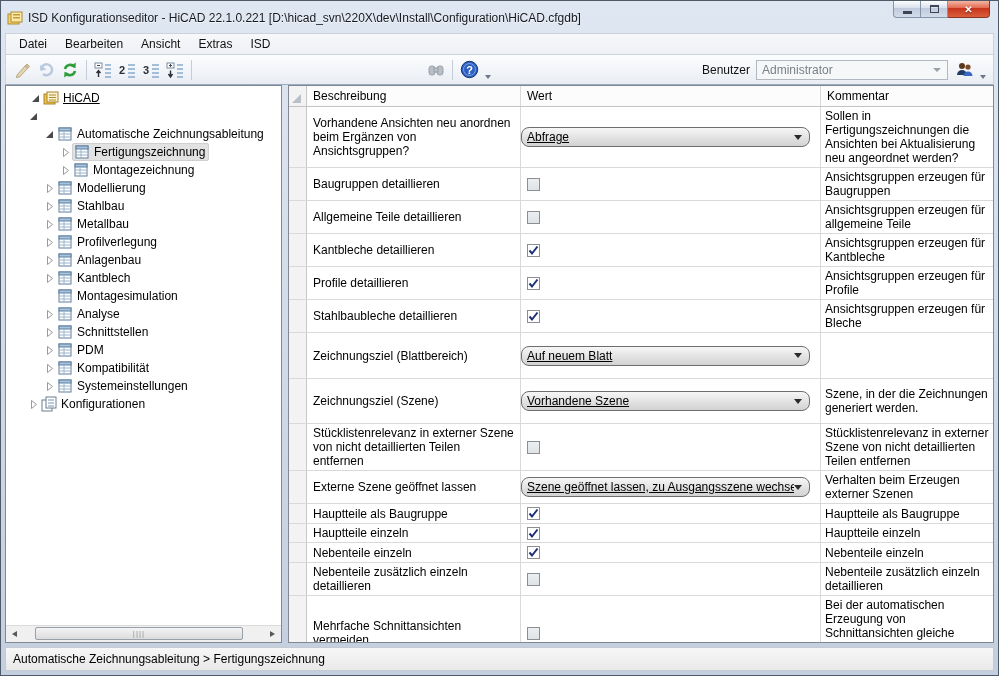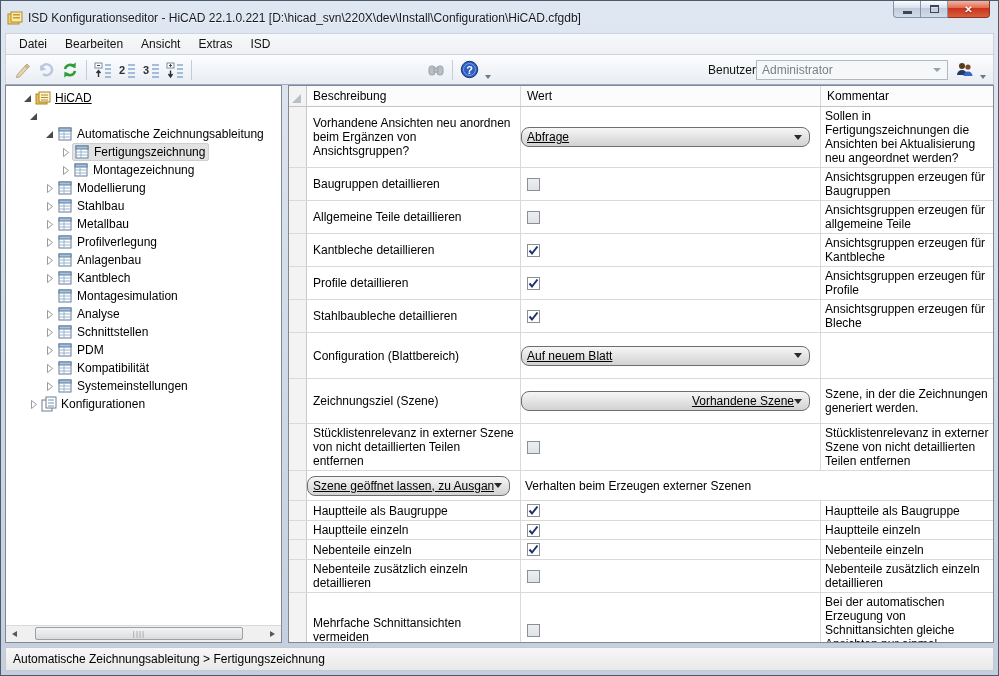--- a/index.html
+++ b/index.html
@@ -31,21 +31,21 @@
   .menu-item { padding:0 9px; height:19px; line-height:19px; color:#111; cursor:default; }
 
   .toolbar { height:31px; background:linear-gradient(#fcfdfe,#e9edf3); border:1px solid #cdd3dc; border-bottom:1px solid #9aabc6;
              display:flex; align-items:center; padding:0 4px; }
   .tb-btn { width:24px; height:24px; display:flex; align-items:center; justify-content:center; border-radius:2px; }
   .tb-sep { width:1px; height:20px; background:#c4ccd8; margin:0 4px; }
   .tb-spacer { width:228px; }
   .tb-overflow { width:13px; height:24px; display:flex; align-items:flex-end; justify-content:center; padding-bottom:3px; }
   .tb-overflow .ov-arrow { width:0; height:0; border-left:3px solid transparent; border-right:3px solid transparent; border-top:4px solid #6b7687; }
   .tb-right { margin-left:auto; display:flex; align-items:center; }
-  .benutzer-label { margin-right:0; color:#111; }
+  .benutzer-label { margin-right:6px; color:#111; }
   .user-combo { width:192px; height:20px; border:1px solid #b2b8c0; background:#f6f7f8; color:#7a7f86;
                 display:flex; align-items:center; padding-left:5px; }
   .user-combo .uc-arrow { margin-left:auto; margin-right:6px; width:0; height:0;
                 border-left:4px solid transparent; border-right:4px solid transparent; border-top:4px solid #9aa0a8; }
 
   
   .main { flex:1; display:flex; min-height:0; padding-top:0; }
   .tree-panel { width:277px; background:#fff; border:1px solid #828790; position:relative; overflow:hidden; flex:0 0 auto; }
   .splitter { width:6px; flex:0 0 auto; }
   .grid-panel { flex:1; background:#fff; border:1px solid #828790; overflow:hidden; display:flex; flex-direction:column; }
@@ -242,21 +242,21 @@
         </div>
         <div class="tb-overflow">
             <span class="ov-arrow"></span>
           </div>
       </div>
     </div>
 
     <div class="main">
       <div class="tree-panel">
         <div class="tree">
-            <div class="tree-row" style="padding-left: 16px; text-decoration: underline;">
+            <div class="tree-row" style="padding-left: 24px; text-decoration: underline;">
               <span class="expander">
                 <svg width="10" height="11" viewBox="0 0 10 11">
                   <path d="M8 2 L8 9 L1 9 z" fill="#4a4a4a"></path>
                 </svg>
               </span>
               <div class="node-content">
                 <span class="node-icon"><svg width="16" height="16" viewBox="0 0 16 16">
                     <rect x="1" y="4" width="11" height="10" fill="#f0c24a" stroke="#a8852c"></rect>
                     <rect x="4" y="2" width="11" height="10" fill="#fdf3cf" stroke="#a8852c"></rect>
                     <g stroke="#b08c2e" stroke-width="1">
@@ -659,49 +659,50 @@
                 <div class="checkbox checked">
                   <svg width="11" height="11" viewBox="0 0 11 11">
                     <path d="M1.5 5.5 L4 8.5 L9.5 1.5" fill="none" stroke="#1f2f77" stroke-width="2"></path>
                   </svg>
                 </div>
               </div>
               <div class="g-cell g-comment">Ansichtsgruppen erzeugen für Bleche</div>
             </div>
             <div class="grid-row" style="min-height: 46px;">
               <div class="g-gutter"></div>
-              <div class="g-cell">Configuration (Blattbereich)</div>
+              <div class="g-cell">Zeichnungsziel (Blattbereich)</div>
               <div class="g-cell" style="padding: 2px 0px;">
                 <div class="combo">
                   <span class="combo-text">Auf neuem Blatt</span>
                   <span class="combo-arrow"></span>
                 </div>
               </div>
             </div>
             <div class="grid-row" style="min-height: 45px;">
               <div class="g-gutter"></div>
               <div class="g-cell">Zeichnungsziel (Szene)</div>
-              <div class="g-cell" style="padding: 2px 0px; text-align: right;">
+              <div class="g-cell" style="padding: 2px 0px;">
                 <div class="combo">
                   <span class="combo-text">Vorhandene Szene</span>
                   <span class="combo-arrow"></span>
                 </div>
               </div>
               <div class="g-cell g-comment">Szene, in der die Zeichnungen generiert werden.</div>
             </div>
             <div class="grid-row" style="min-height: 44px;">
               <div class="g-gutter"></div>
               <div class="g-cell">Stücklistenrelevanz in externer Szene von nicht detaillierten Teilen entfernen</div>
               <div class="g-cell" style="padding: 2px 0px;">
                 <div class="checkbox"></div>
               </div>
               <div class="g-cell g-comment">Stücklistenrelevanz in externer Szene von nicht detaillierten Teilen entfernen</div>
             </div>
             <div class="grid-row" style="min-height: 30px;">
               <div class="g-gutter"></div>
+              <div class="g-cell">Externe Szene geöffnet lassen</div>
               <div class="g-cell" style="padding: 2px 0px;">
                 <div class="combo">
                   <span class="combo-text">Szene geöffnet lassen, zu Ausgangsszene wechse</span>
                   <span class="combo-arrow"></span>
                 </div>
               </div>
               <div class="g-cell g-comment">Verhalten beim Erzeugen externer Szenen</div>
             </div>
             <div class="grid-row" style="min-height: 20px;">
               <div class="g-gutter"></div>

